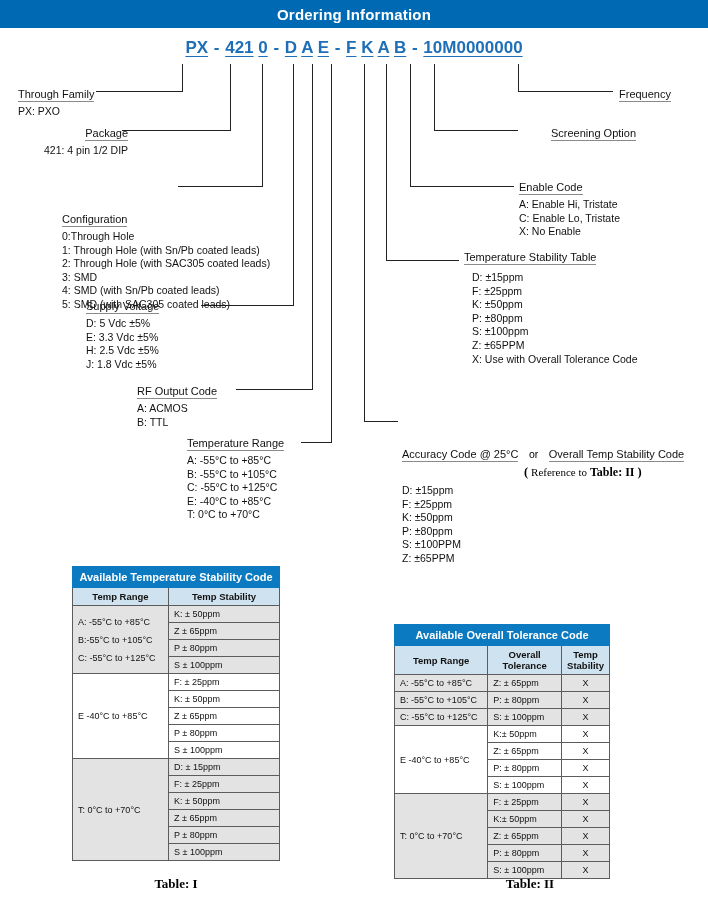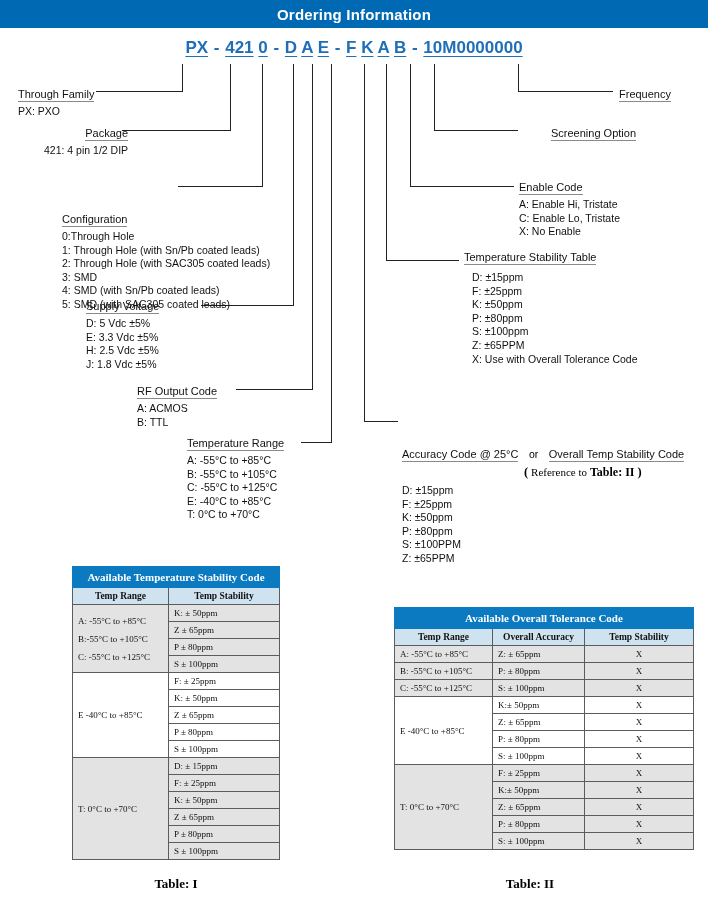--- a/index.html
+++ b/index.html
@@ -90,21 +90,20 @@
     position: absolute;
     border-collapse: collapse;
     font-size: 9px;
     background: #ffffff;
   }
   .tbl td, .tbl th {
     border: 1px solid #5c5c5c;
     padding: 3px 5px;
     font-weight: normal;
     color: #111;
-    font-family: Liberation Serif, serif;
   }
   .tbl .cap {
     background: #0c7ac0;
     color: #ffffff;
     font-weight: bold;
     font-size: 11px;
     text-align: center;
     padding: 4px 2px;
     border: 1px solid #0c7ac0;
   }
@@ -329,28 +328,28 @@
       <tr>
         <td class="shade">P ± 80ppm</td>
       </tr>
       <tr>
         <td class="shade">S ± 100ppm</td>
       </tr>
     </tbody>
 </table>
 <div class="tbl-label" style="left:72px; top:876px; width:208px;">Table: I</div>
 
-<table class="tbl" style="left:394px; top:607px; width:300px;">
+<table class="tbl" style="left:394px; top:624px; width:216px;">
   <thead>
     <tr>
       <th class="cap" colspan="3">Available Overall Tolerance Code</th>
     </tr>
     <tr>
       <th class="hd" style="width:98px;">Temp Range</th>
-      <th class="hd" style="width:92px;">Overall Accuracy</th>
+      <th class="hd" style="width:92px;">Overall Tolerance</th>
       <th class="hd">Temp Stability</th>
     </tr>
   </thead>
   <tbody>
       <tr>
         <td class="shade rng">A: -55°C to +85°C</td>
         <td class="shade">Z: ± 65ppm</td>
         <td class="shade ctr">X</td>
       </tr>
       <tr>

